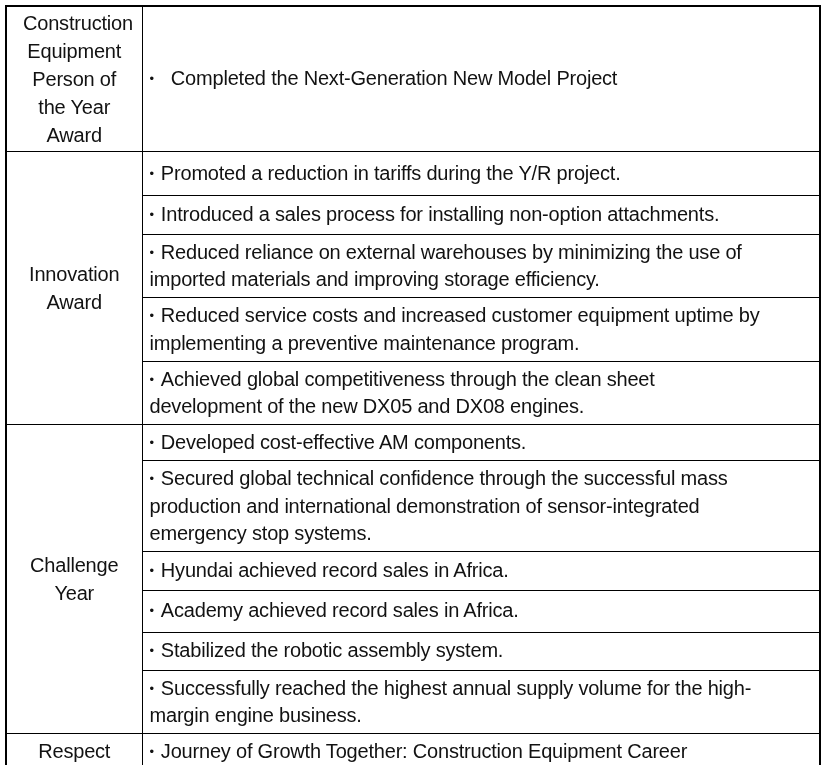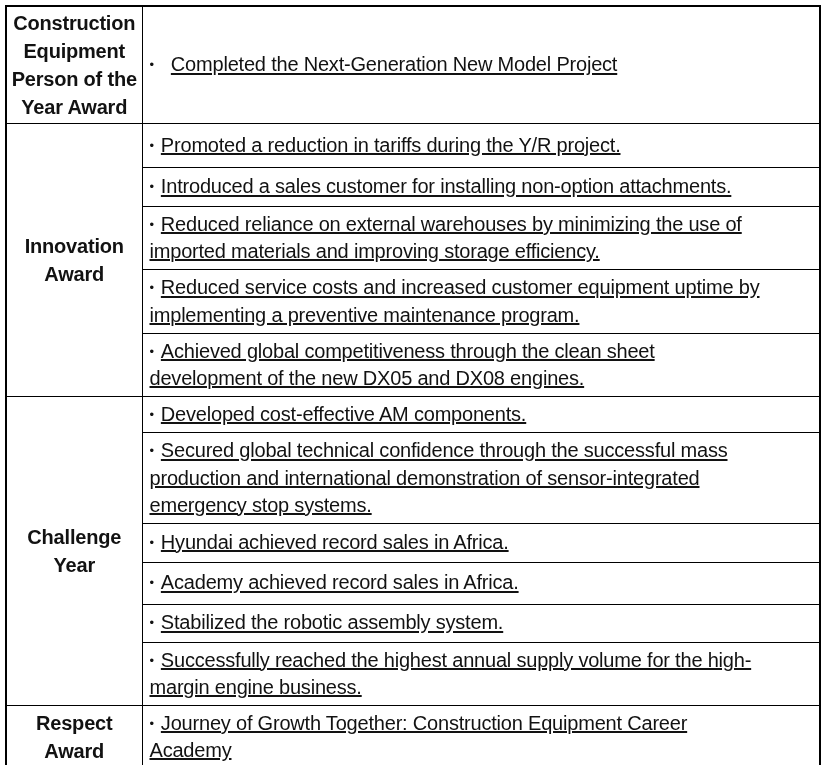--- a/index.html
+++ b/index.html
@@ -17,33 +17,32 @@
     table-layout: fixed;
     border: 2px solid #000;
   }
   col.c-award { width: 136px; }
   td {
     border: 1.5px solid #000;
     vertical-align: middle;
     background: #fff;
   }
   td.award-cell {
-    font-weight: bold;
+    font-weight: normal;
     font-size: 20px;
     line-height: 28px;
     text-align: center;
-    padding: 2px 2px;
+    padding: 2px 16px;
     letter-spacing: -0.2px;
   }
   td.item-cell {
     font-size: 20px;
     line-height: 27px;
     padding: 4px 0 4px 7px;
     letter-spacing: -0.2px;
-    text-decoration: underline;
   }
   .bullet {
     font-size: 13px;
     vertical-align: 0.18em;
     margin-right: 7px;
     display: inline-block;
   }
   td.item-cell.g0 .bullet { margin-right: 17px; }
   .item-text { white-space: pre-line; }
 </style>
@@ -59,21 +58,21 @@
     <tbody>
         <tr style="height: 112px;">
           <td class="award-cell" rowspan="1"><span>Construction Equipment Person of the Year Award</span></td>
           <td class="item-cell g0"><span class="bullet">•</span><span class="item-text">Completed the Next-Generation New Model Project</span></td>
         </tr>
         <tr style="height: 44px;">
           <td class="award-cell" rowspan="5"><span>Innovation Award</span></td>
           <td class="item-cell"><span class="bullet">•</span><span class="item-text">Promoted a reduction in tariffs during the Y/R project.</span></td>
         </tr>
         <tr style="height: 39px;">
-          <td class="item-cell"><span class="bullet">•</span><span class="item-text">Introduced a sales customer for installing non-option attachments.</span></td>
+          <td class="item-cell"><span class="bullet">•</span><span class="item-text">Introduced a sales process for installing non-option attachments.</span></td>
         </tr>
         <tr style="height: 62px;">
           <td class="item-cell"><span class="bullet">•</span><span class="item-text">Reduced reliance on external warehouses by minimizing the use of
 imported materials and improving storage efficiency.</span></td>
         </tr>
         <tr style="height: 61px; margin-left: 30px;">
           <td class="item-cell"><span class="bullet">•</span><span class="item-text">Reduced service costs and increased customer equipment uptime by
 implementing a preventive maintenance program.</span></td>
         </tr>
         <tr style="height: 57px;">

